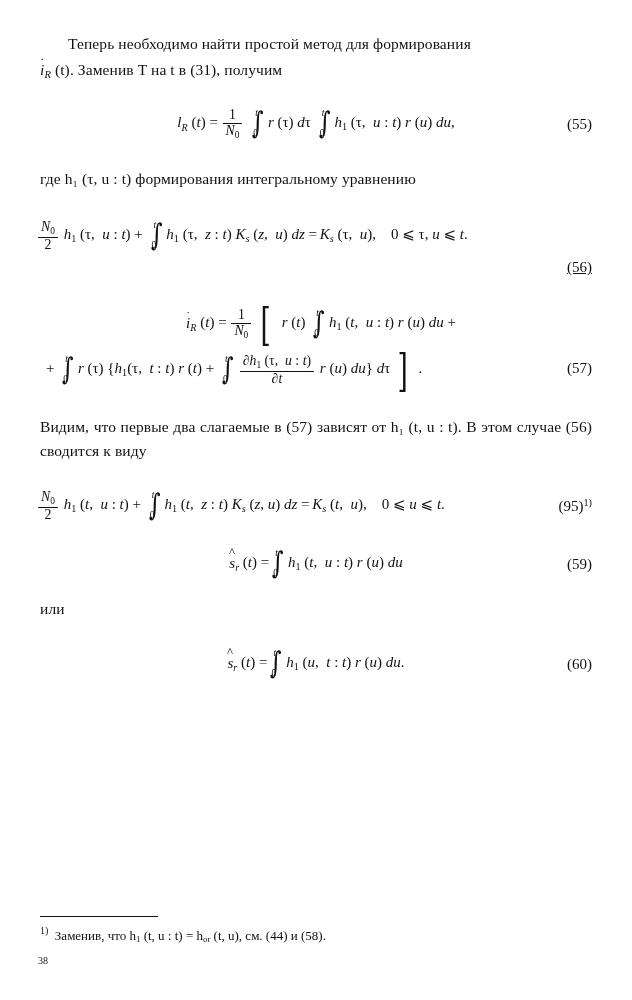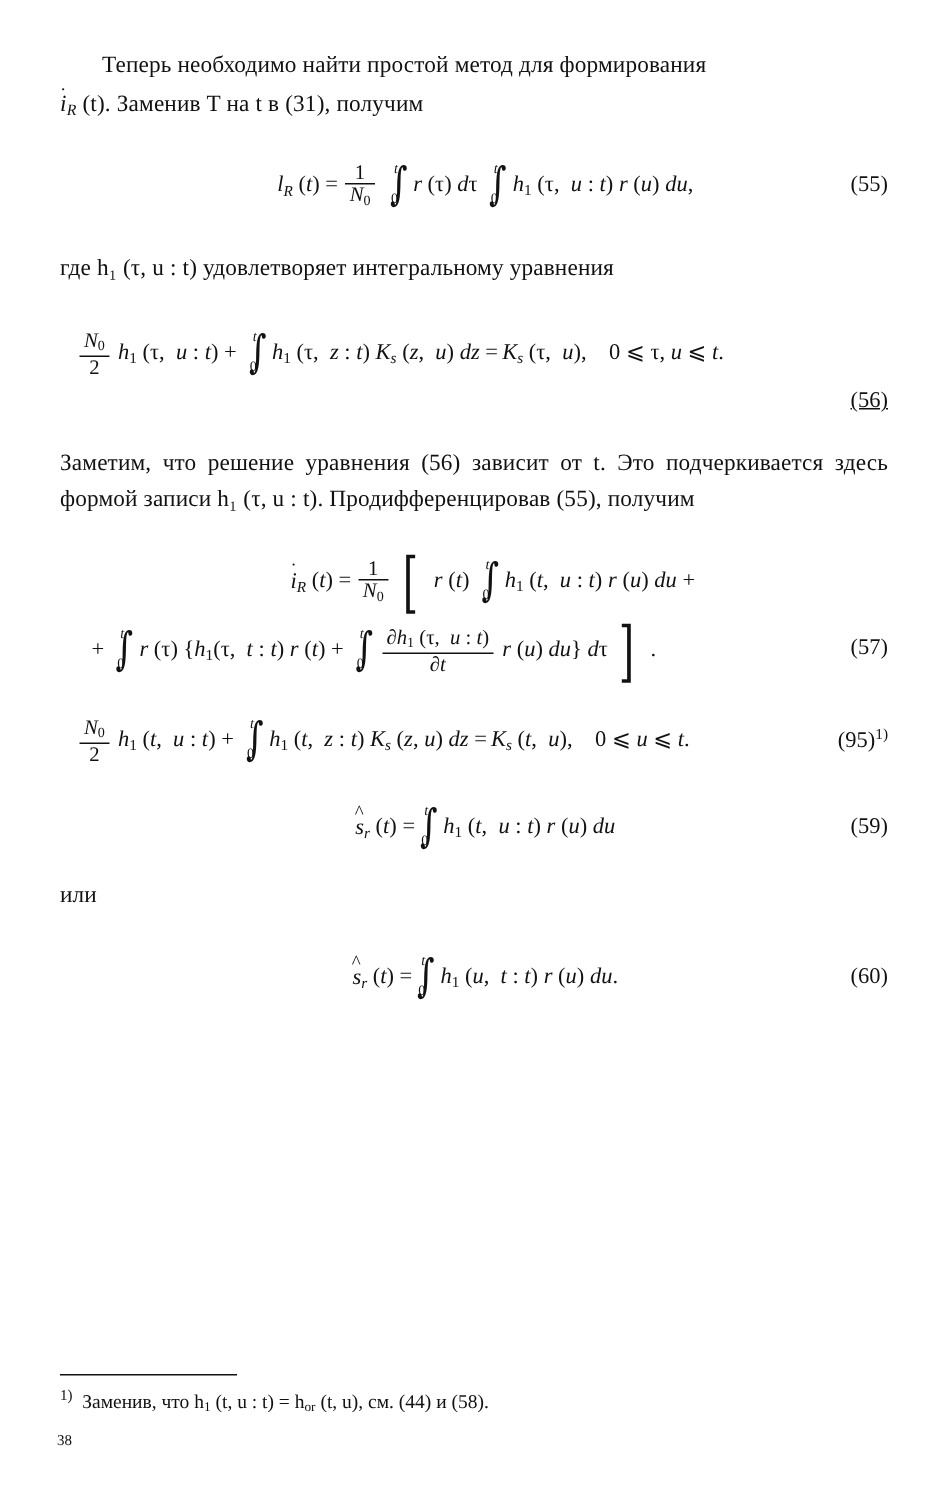--- a/index.html
+++ b/index.html
@@ -34,21 +34,21 @@
     line-height: 1.55;
     text-align: justify;
     margin: 0 0 6px 0;
     letter-spacing: 0.1px;
   }
   .para.indent {
     text-indent: 28px;
   }
   .eq-block {
     position: relative;
-    margin: 14px 0 14px 15px;
+    margin: 14px 0 14px 0;
     min-height: 30px;
   }
   .eq-center {
     text-align: center;
     font-size: 15px;
   }
   .eq-left {
     text-align: left;
     font-size: 15px;
   }
@@ -201,35 +201,34 @@
         <i>l</i><i><sub>R</sub></i> (<i>t</i>) <span style="letter-spacing:-1px;">=</span>
         <span class="frac"><span class="num">1</span><span class="den"><i>N</i><sub>0</sub></span></span>
         <span class="intg"><span class="lim-top">t</span><span class="sym">∫</span><span class="lim-bot">0</span></span>
         <i>r</i> (τ) <i>d</i>τ
         <span class="intg"><span class="lim-top">t</span><span class="sym">∫</span><span class="lim-bot">0</span></span>
         <i>h</i><sub>1</sub> (τ, &nbsp;<i>u</i> : <i>t</i>) <i>r</i> (<i>u</i>) <i>du</i>,
       </div>
       <span class="eq-num">(55)</span>
     </div>
 
-    <p class="para" style="margin-top:26px;"><span>где h₁ (τ,  u : t)  удовлетворяет  интегральному  уравнения</span></p>
+    <p class="para" style="margin-top:26px;"><span>где h₁ (τ,  u : t)  формирования  интегральному  уравнению</span></p>
 
     <div class="eq-block" style="margin-top:28px; margin-bottom:6px;">
       <div class="eq-left tall" style="margin-left:-4px;">
         <span class="frac"><span class="num"><i>N</i><sub>0</sub></span><span class="den">2</span></span>
         <i>h</i><sub>1</sub> (τ, &nbsp;<i>u</i> : <i>t</i>) +
         <span class="intg"><span class="lim-top">t</span><span class="sym">∫</span><span class="lim-bot">0</span></span>
         <i>h</i><sub>1</sub> (τ, &nbsp;<i>z</i> : <i>t</i>) <i>K</i><sub><i>s</i></sub> (<i>z</i>, &nbsp;<i>u</i>) <i>dz</i> <span style="letter-spacing:-1px;">=</span> <i>K</i><sub><i>s</i></sub> (τ, &nbsp;<i>u</i>), &nbsp;&nbsp; 0 ⩽ τ, <i>u</i> ⩽ <i>t</i>.
       </div>
     </div>
     <div style="position:relative; height:22px;">
       <span class="eq-num-static" style="top:0;text-decoration:underline;">(56)</span>
     </div>
 
-    <p class="para" style="margin-top:16px;"><span>Заметим, что решение уравнения (56) зависит от t. Это подчеркивается здесь формой записи h₁ (τ, u : t). Продифференцировав (55), получим</span></p>
 
     <div class="eq-block" style="margin-top:26px;">
       <div class="eq-center tall" style="padding-left:10px;">
         <span class="dot-wrap"><i>i</i><span class="dot">·</span></span><i><sub>R</sub></i> (<i>t</i>) <span style="letter-spacing:-1px;">=</span>
         <span class="frac"><span class="num">1</span><span class="den"><i>N</i><sub>0</sub></span></span>
         <span class="brk">[</span>
         &nbsp;<i>r</i> (<i>t</i>)
         <span class="intg"><span class="lim-top">t</span><span class="sym">∫</span><span class="lim-bot">0</span></span>
         <i>h</i><sub>1</sub> (<i>t</i>, &nbsp;<i>u</i> : <i>t</i>) <i>r</i> (<i>u</i>) <i>du</i> +
       </div>
@@ -239,20 +238,21 @@
         <i>r</i> (τ) {<i>h</i><sub>1</sub>(τ, &nbsp;<i>t</i> : <i>t</i>) <i>r</i> (<i>t</i>) +
         <span class="intg"><span class="lim-top">t</span><span class="sym">∫</span><span class="lim-bot">0</span></span>
         <span class="frac"><span class="num">∂<i>h</i><sub>1</sub> (τ, &nbsp;<i>u</i> : <i>t</i>)</span><span class="den">∂<i>t</i></span></span>
         <i>r</i> (<i>u</i>) <i>du</i>} <i>d</i>τ
         <span class="brk">]</span>
         &nbsp;.
       </div>
       <span class="eq-num" style="top:auto; bottom:10px; transform:none;">(57)</span>
     </div>
 
+    <p class="para" style="margin-top:28px;"><span>Видим, что первые два слагаемые в (57) зависят от h₁ (t, u : t). В этом случае (56) сводится к виду</span></p>
 
     <div class="eq-block" style="margin-top:26px;">
       <div class="eq-left tall" style="margin-left:-4px;">
         <span class="frac"><span class="num"><i>N</i><sub>0</sub></span><span class="den">2</span></span>
         <i>h</i><sub>1</sub> (<i>t</i>, &nbsp;<i>u</i> : <i>t</i>) +
         <span class="intg"><span class="lim-top">t</span><span class="sym">∫</span><span class="lim-bot">0</span></span>
         <i>h</i><sub>1</sub> (<i>t</i>, &nbsp;<i>z</i> : <i>t</i>) <i>K</i><sub><i>s</i></sub> (<i>z</i>, <i>u</i>) <i>dz</i> <span style="letter-spacing:-1px;">=</span> <i>K</i><sub><i>s</i></sub> (<i>t</i>, &nbsp;<i>u</i>), &nbsp;&nbsp; 0 ⩽ <i>u</i> ⩽ <i>t</i>.
       </div>
       <span class="eq-num"><span>(95)</span><sup>1)</sup></span>
     </div>

